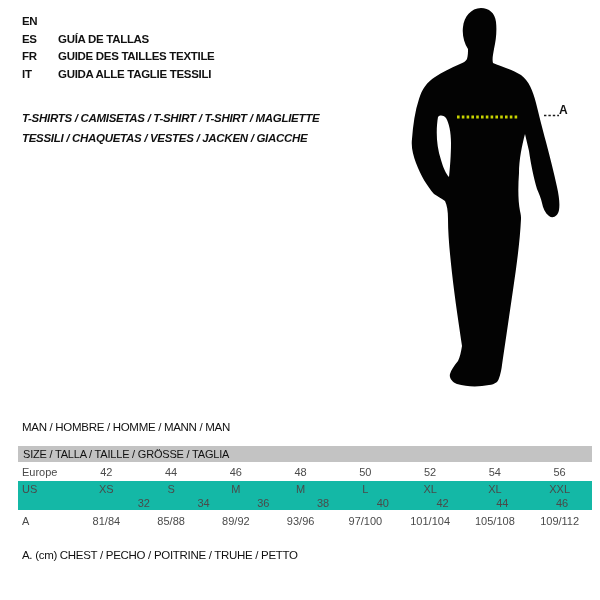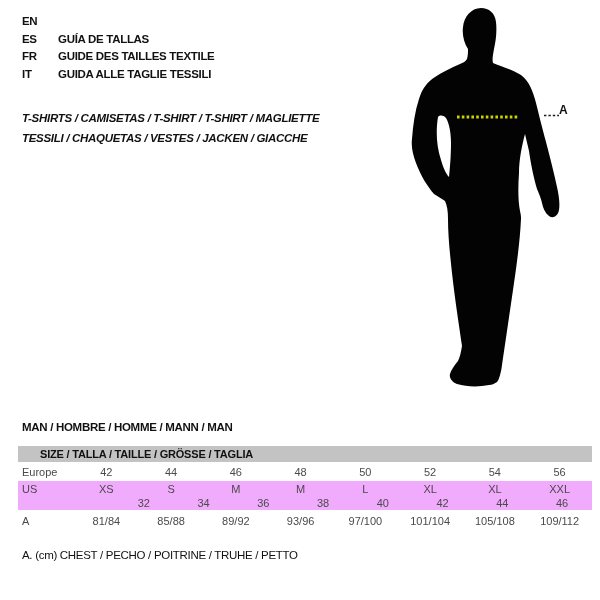--- a/index.html
+++ b/index.html
@@ -14,28 +14,28 @@
     font-weight:700;font-size:11.5px;letter-spacing:-0.3px;}
   .lang-code{display:inline-block;width:36px;}
   
   .category-block{position:absolute;left:22px;top:109px;font-style:italic;}
   .category-line{height:19.5px;line-height:19.5px;font-weight:700;
     font-size:11.5px;letter-spacing:-0.3px;white-space:nowrap;}
   
   .figure-wrap{position:absolute;left:405px;top:5px;width:160px;height:390px;}
   .a-label{position:absolute;left:559px;top:103px;font-size:12px;font-weight:700;}
   
-  .section-title{position:absolute;left:22px;top:421px;font-weight:700;
+  .section-title{position:absolute;left:22px;top:421px;font-weight:400;
     font-size:11.5px;letter-spacing:-0.3px;}
   
   .size-table{position:absolute;left:18px;top:446px;width:574px;}
   .t-header{height:16px;line-height:16px;background:#c3c3c3;
-    padding-left:22px;font-weight:700;font-size:11px;letter-spacing:-0.2px;color:#111;}
+    padding-left:5px;font-weight:400;font-size:11px;letter-spacing:-0.2px;color:#111;}
   .t-row{display:flex;align-items:center;font-size:11px;color:#4a4a4a;}
-  .t-row.shaded{background:#f0abfc;}
+  .t-row.shaded{background:#14b8a6;}
   .t-row.r-europe{height:19px;}
   .t-row.r-us1{height:15px;}
   .t-row.r-us2{height:14px;padding-left:40px;}
   .t-row.r-a{height:21px;}
   .t-label{width:56px;padding-left:4px;box-sizing:border-box;}
   .t-cell{flex:1;text-align:center;}
   
   .footnote{position:absolute;left:22px;top:549px;font-weight:400;
     font-size:11.5px;letter-spacing:-0.3px;}
 </style>

